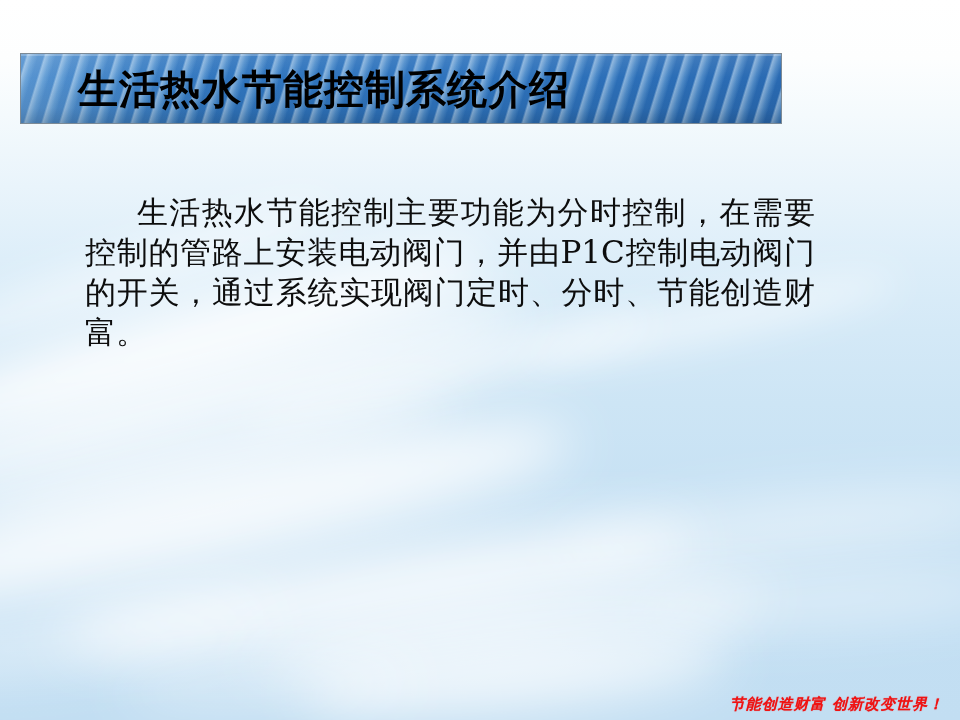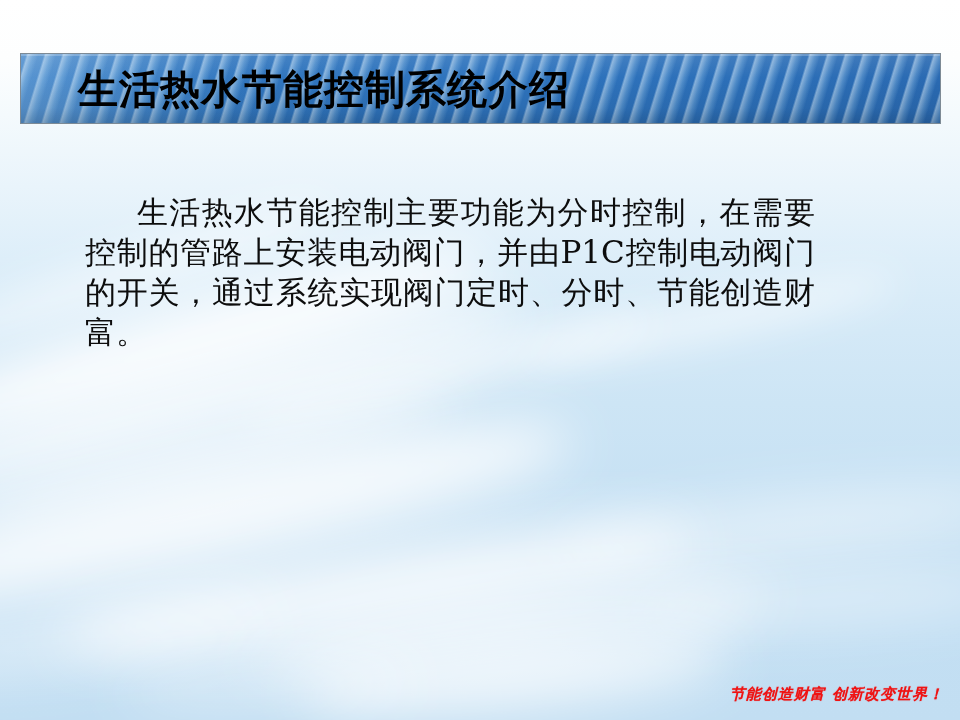--- a/index.html
+++ b/index.html
@@ -61,21 +61,21 @@
   .c11{ left: -80px;  top: 250px; width: 420px; height: 45px; transform: rotate(-18deg); background: rgba(255,255,255,0.4);}
   .c12{ left: 240px;  top: 350px; width: 420px; height: 40px; transform: rotate(-14deg); background: rgba(255,255,255,0.35);}
   .c13{ left: 520px;  top: 300px; width: 380px; height: 40px; transform: rotate(-12deg); background: rgba(255,255,255,0.3);}
   .c14{ left: 120px;  top: 660px; width: 300px; height: 45px; transform: rotate(-3deg);  background: rgba(255,255,255,0.4);}
 
   
   .title-bar {
     position: absolute;
     left: 20px;
     top: 53px;
-    width: 921px;
+    width: 762px;
     height: 71px;
     box-sizing: border-box;
     border: 1px solid #7d8a95;
     background:
       
       linear-gradient(to bottom,
         rgba(255,255,255,0.10) 0%,
         rgba(255,255,255,0.00) 35%,
         rgba(0,0,0,0.06) 78%,
         rgba(0,0,0,0.16) 100%),
@@ -139,21 +139,21 @@
     text-indent: 52px;
     letter-spacing: 0px;
     text-align: justify;
     text-justify: inter-character;
   }
 
   
   .footer-slogan {
     position: absolute;
     right: 16px;
-    bottom: 16px;
+    bottom: 6px;
     font-family: "DejaVu Serif", "Liberation Serif", serif;
     font-size: 15px;
     font-weight: bold;
     font-style: italic;
     color: #ef1212;
     letter-spacing: 1px;
     white-space: nowrap;
     text-shadow: 0 0 1px rgba(239,18,18,0.6);
   }
 </style>

